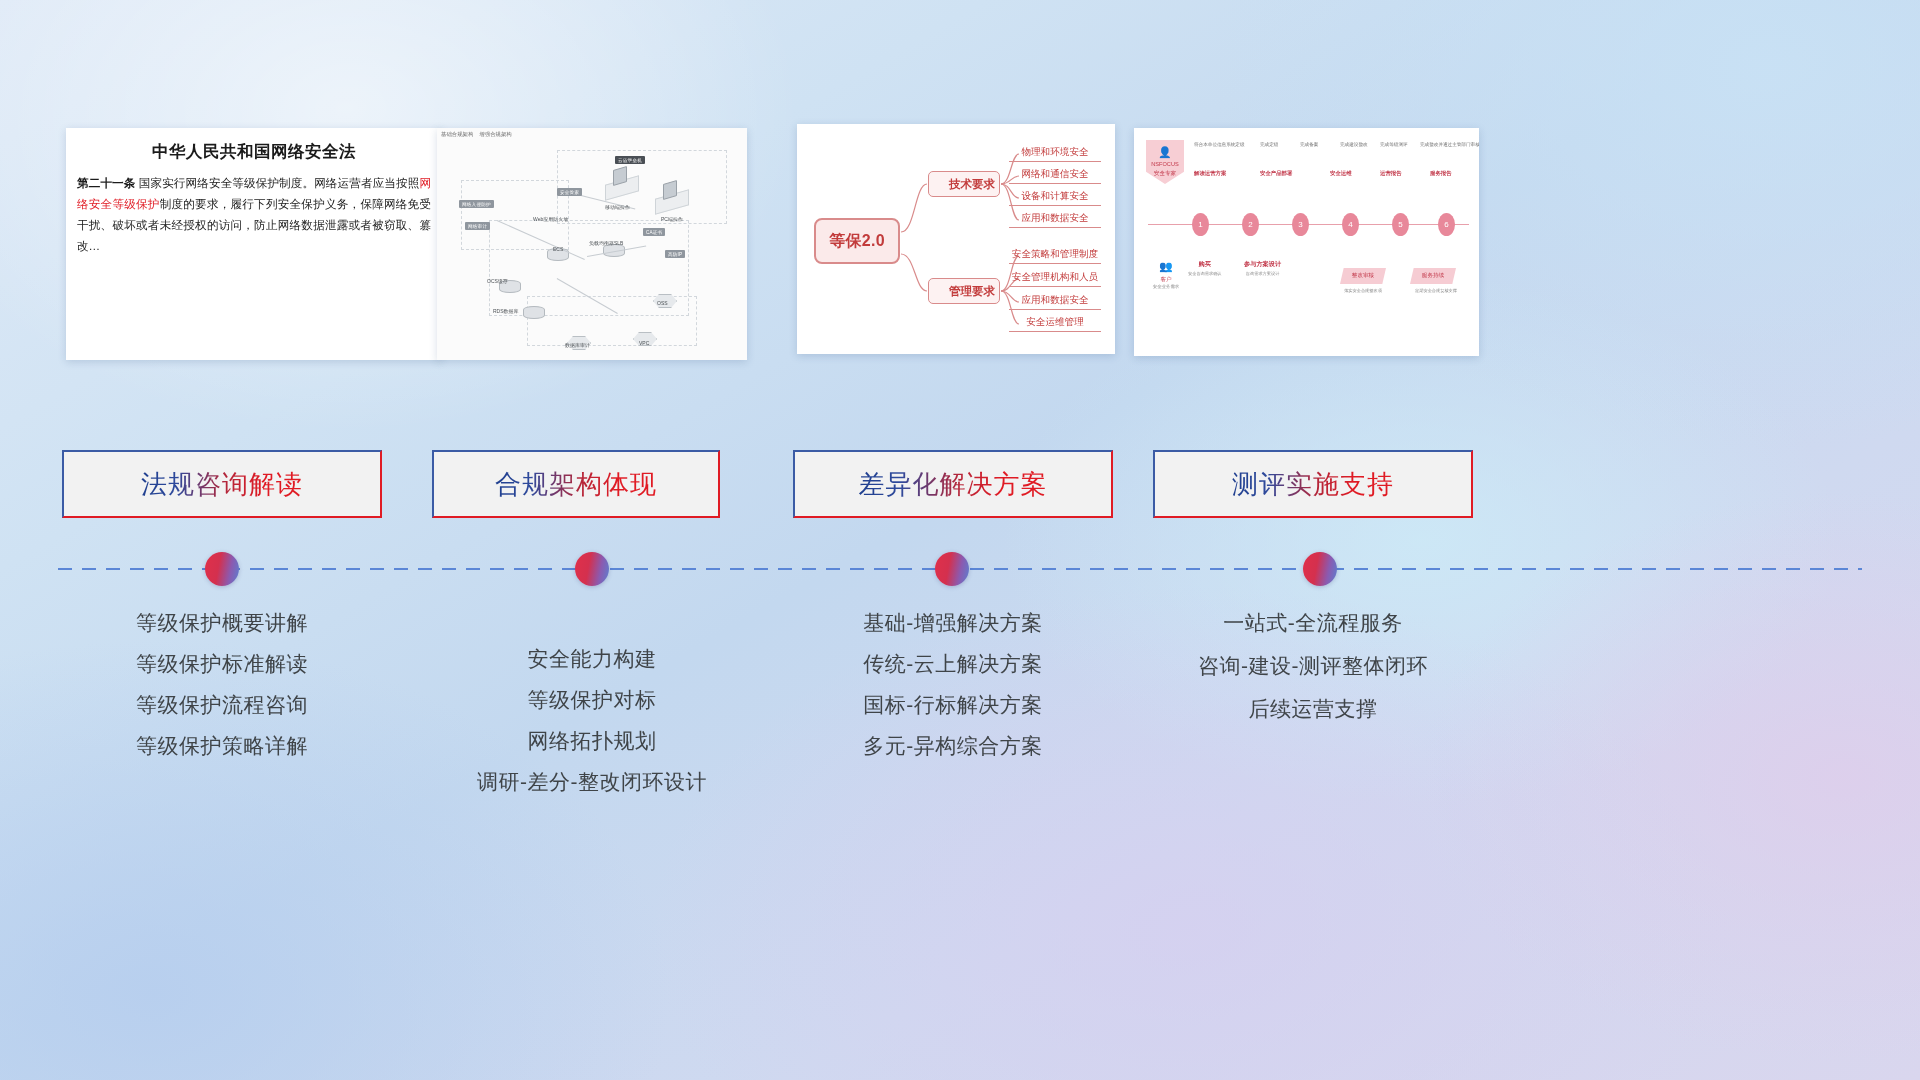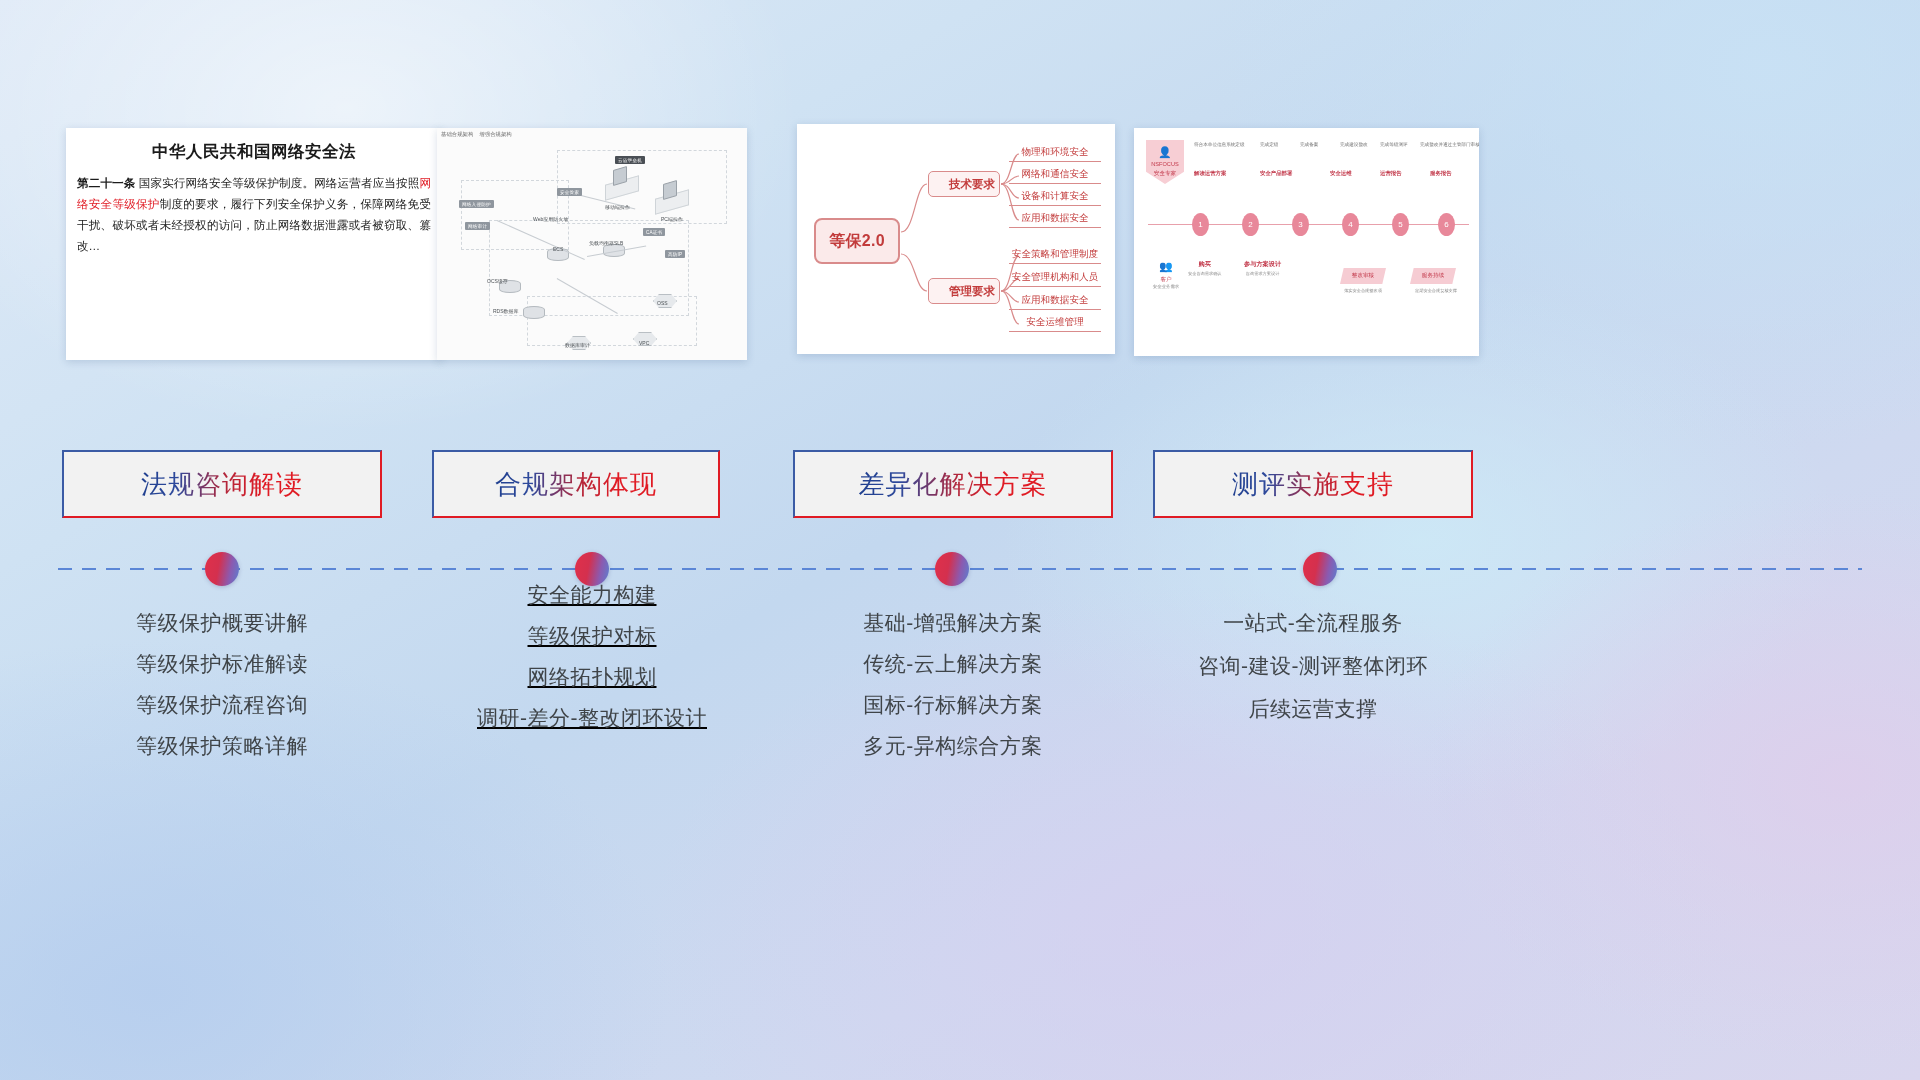--- a/index.html
+++ b/index.html
@@ -185,21 +185,21 @@
   .tdot.d3 { left: 935px; }
   .tdot.d4 { left: 1303px; }
 
   
   .dlist { position: absolute; text-align: center; }
   .dlist .di {
     font-size: 21px; color: #3f4448; line-height: 1;
     margin-bottom: 20px; white-space: nowrap; letter-spacing: .5px;
   }
   .dlist.l1 { left: 62px;   top: 612px; width: 320px; }
-  .dlist.l2 { left: 432px;  top: 584px; width: 320px; text-decoration: underline; }
+  .dlist.l2 { left: 432px;  top: 648px; width: 320px; }
   .dlist.l3 { left: 793px;  top: 612px; width: 320px; }
   .dlist.l4 { left: 1153px; top: 612px; width: 320px; }
   .dlist.l4 .di { margin-bottom: 22px; }
 </style>
 </head>
 <body>
 
 <div id="stage">
 
   <div class="card c1">

